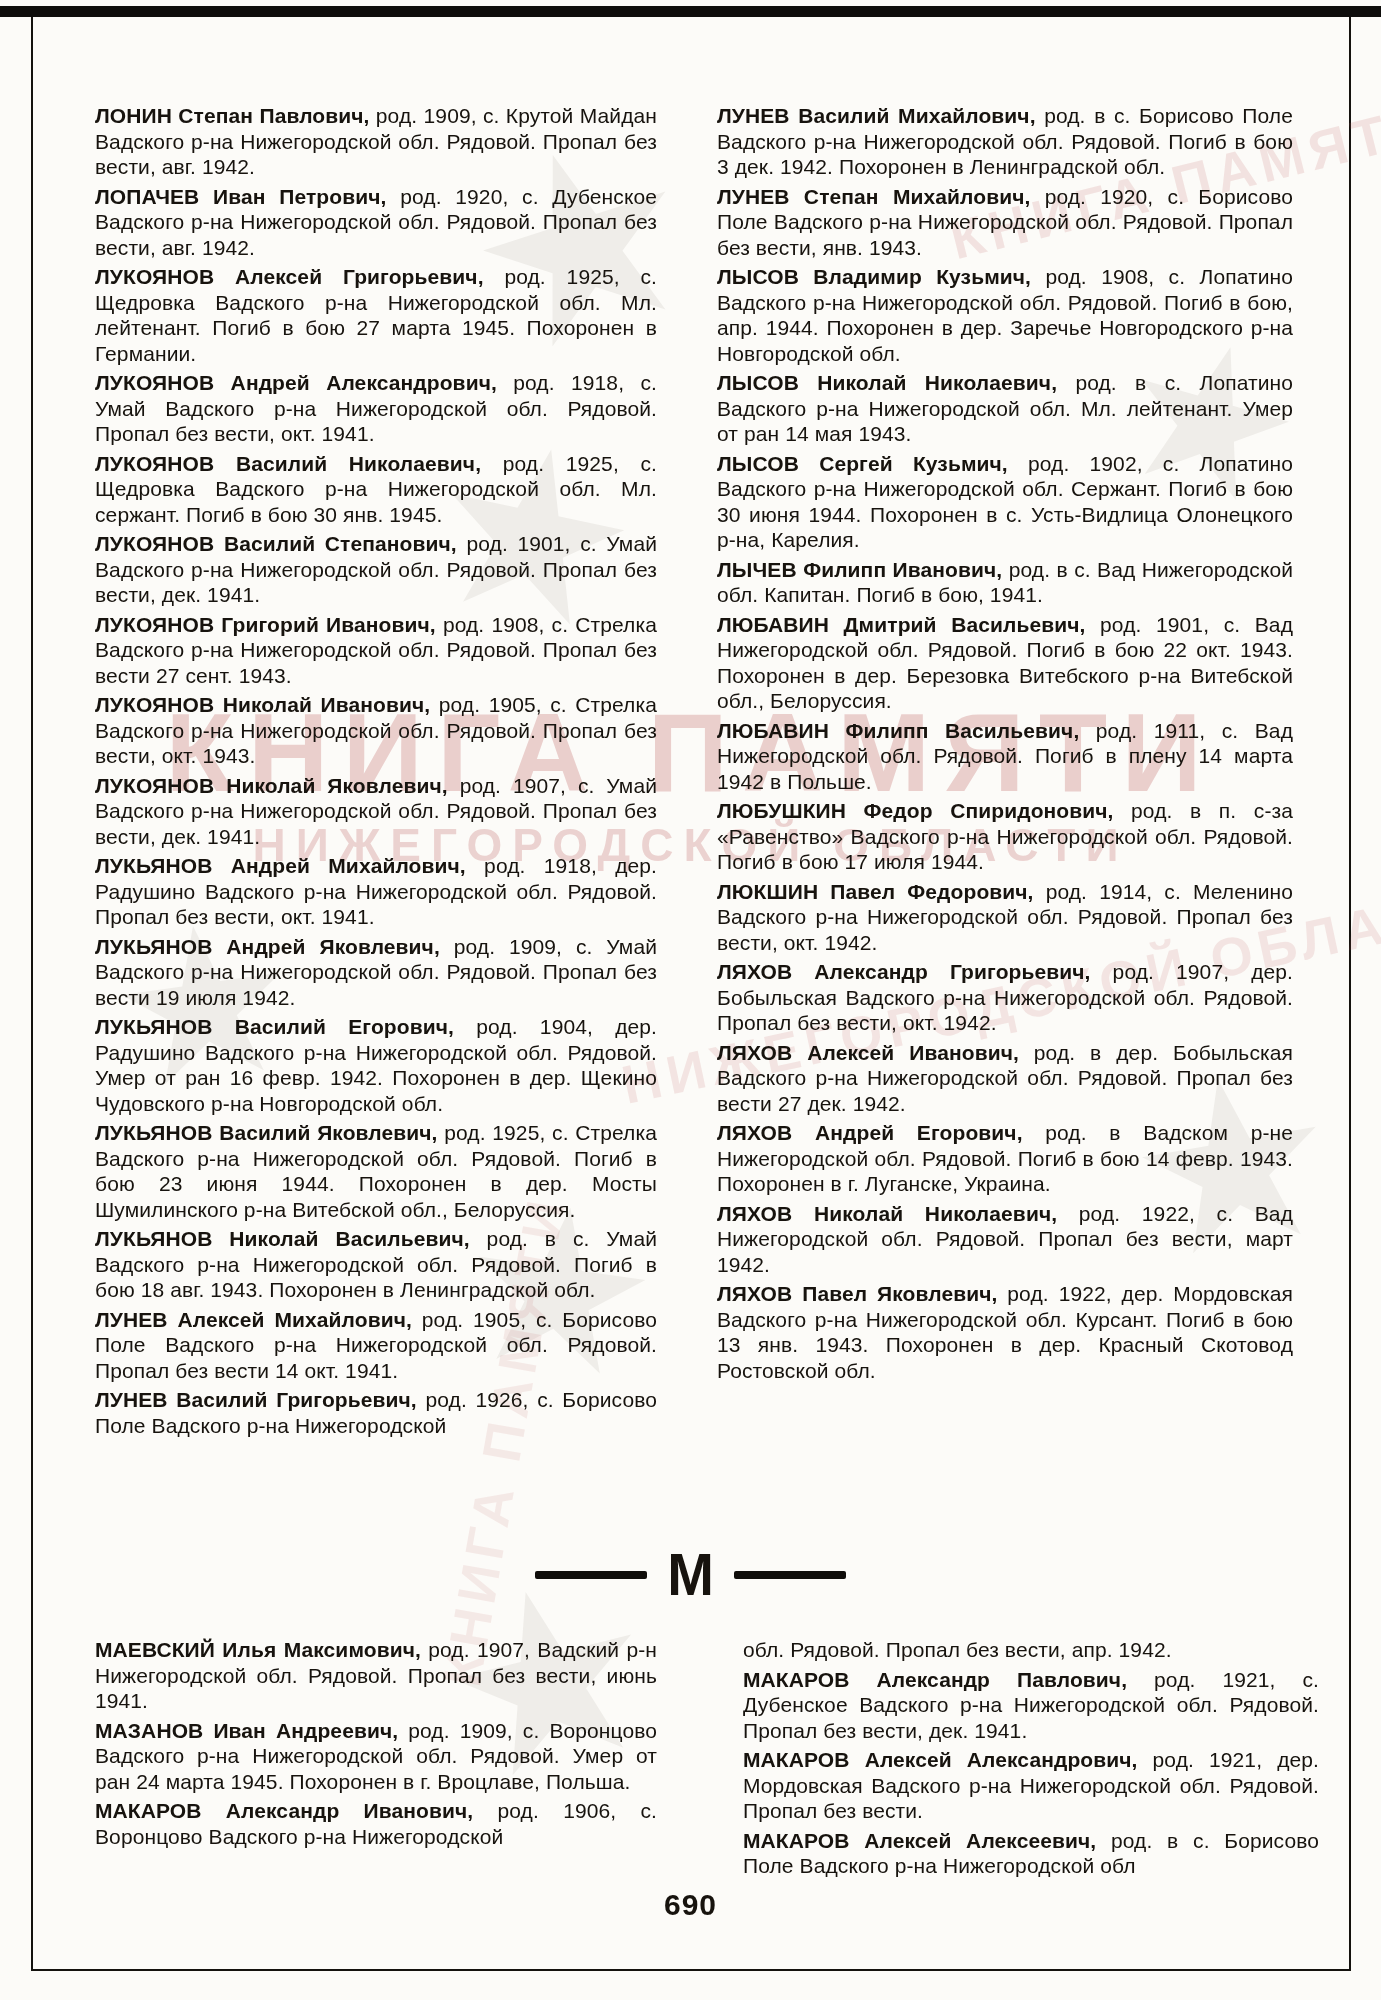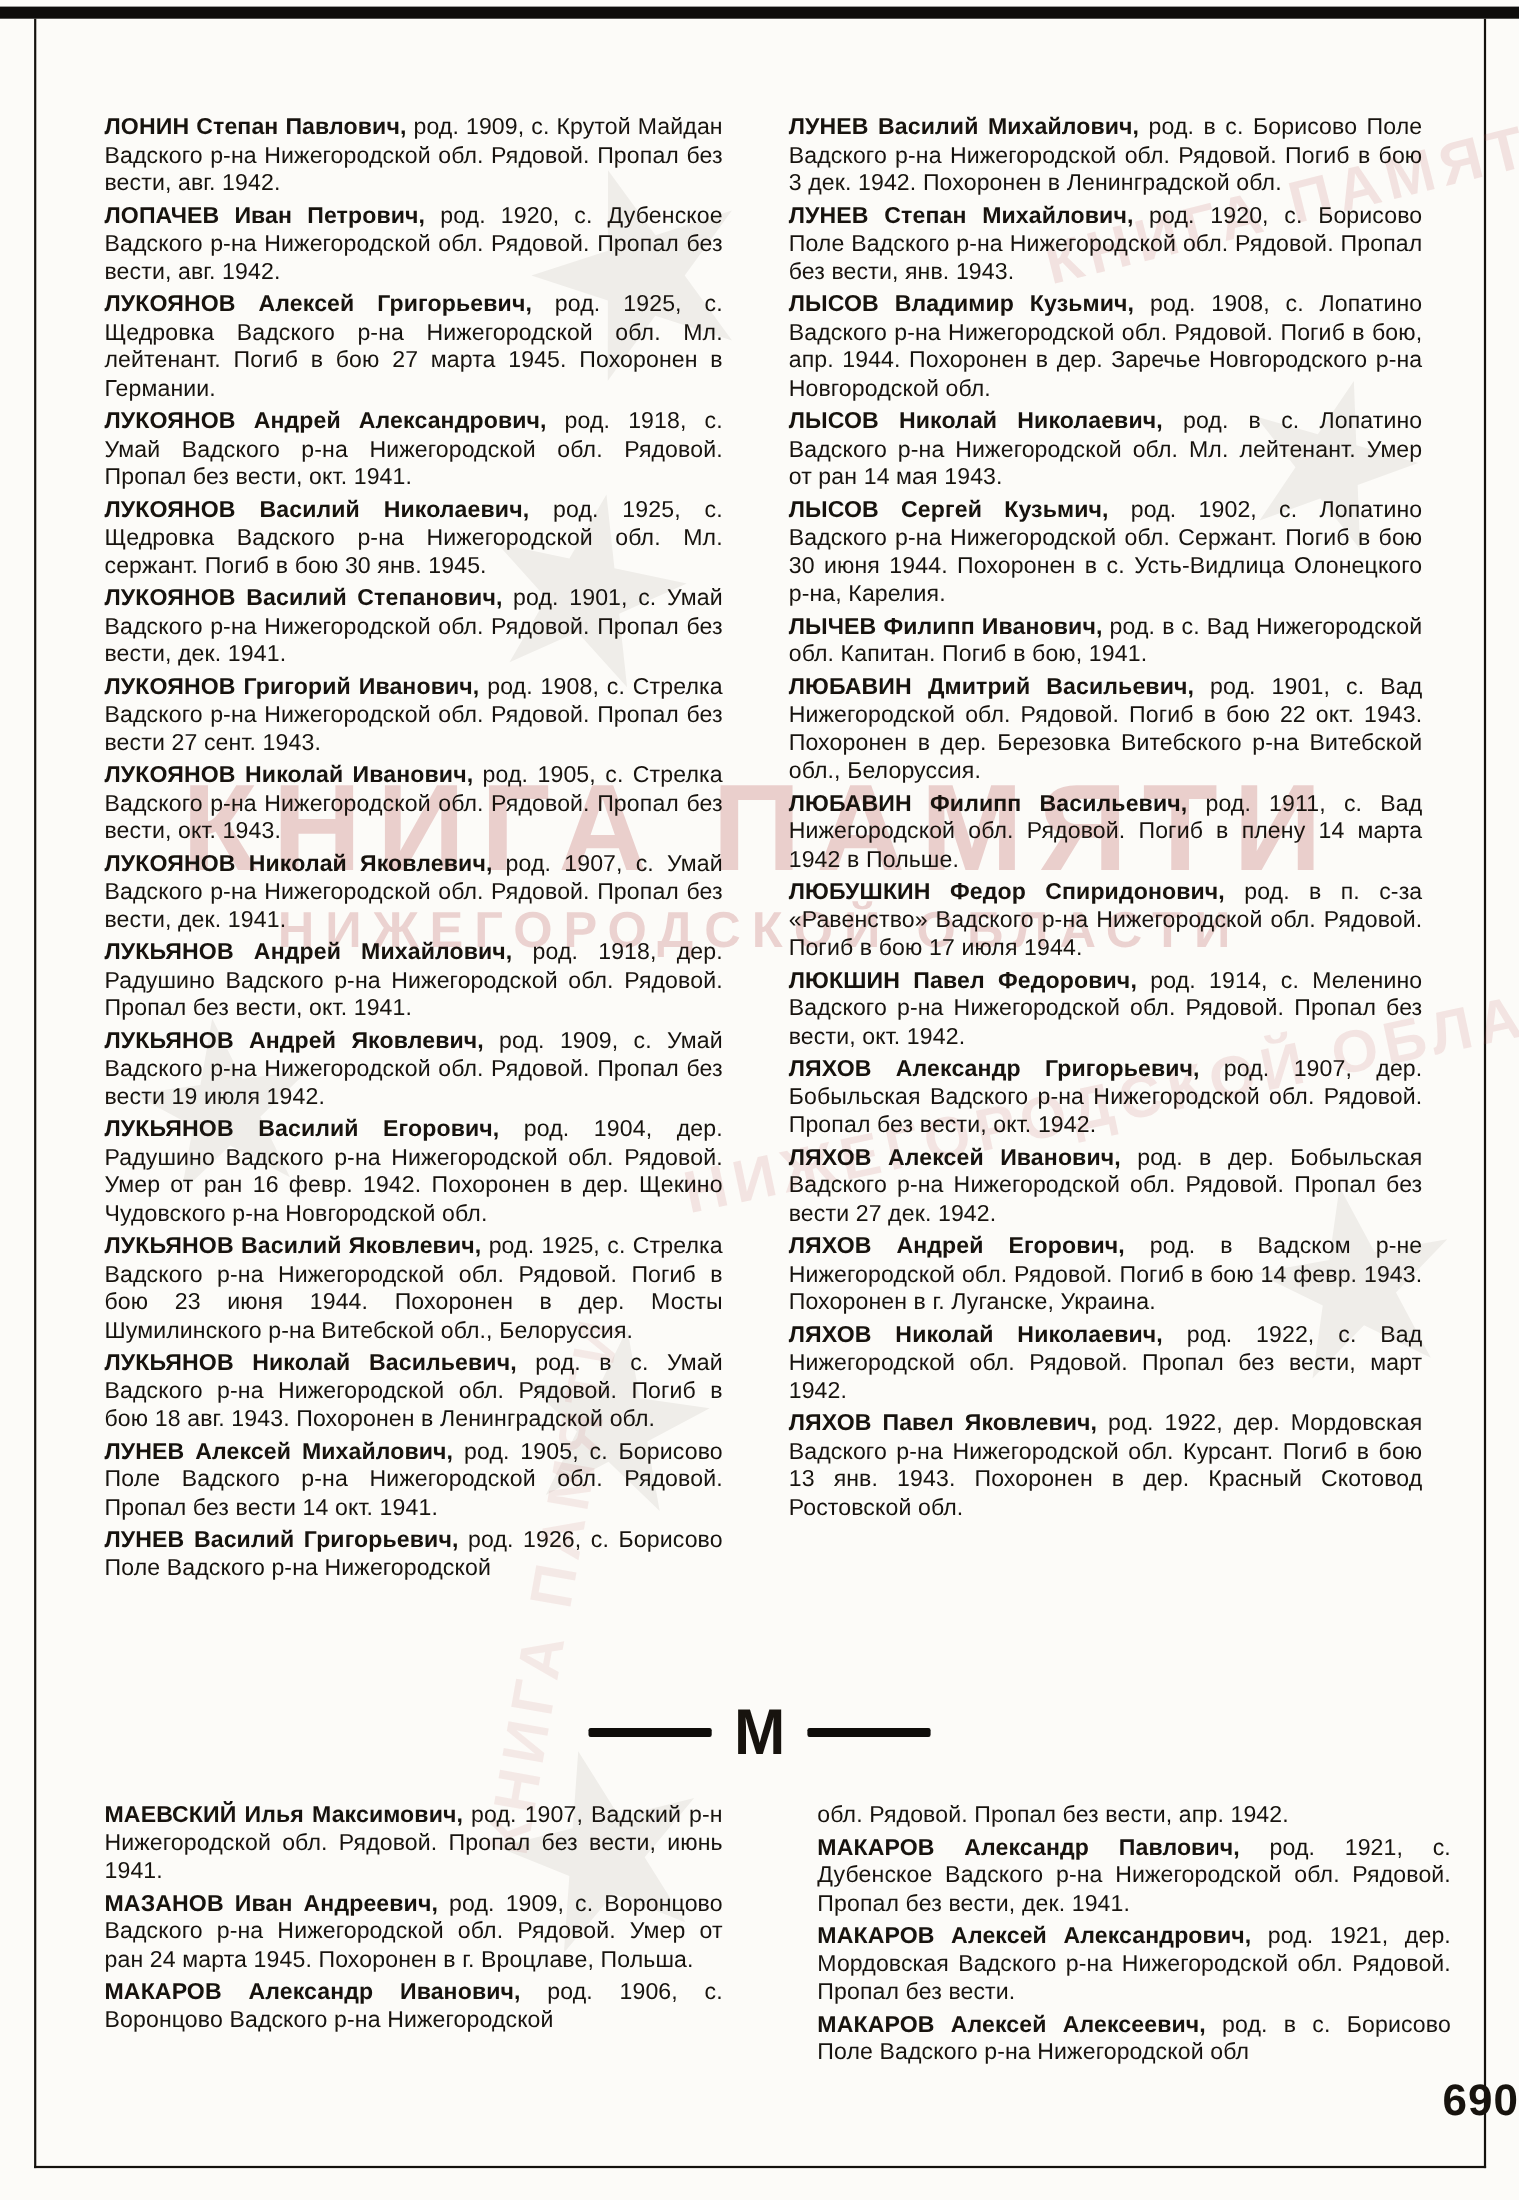--- a/index.html
+++ b/index.html
@@ -81,22 +81,22 @@
     position:absolute;left:0;right:0;top:1543px;height:64px;
     display:flex;align-items:center;justify-content:center;gap:20px;
   }
   .section-dash{width:112px;height:8px;background:#0f0d0a;border-radius:2px;}
   .section-letter{
     font-size:56px;font-weight:bold;line-height:1;
     transform:scaleY(1.05);
   }
   .page-number{
     position:absolute;left:0;right:0;top:1888px;
-    text-align:right;
-    font-size:40px;font-weight:bold;
+    text-align:center;
+    font-size:30px;font-weight:bold;
     letter-spacing:1px;
   }
 </style>
 </head>
 <body>
 
 <div class="scan-page">
 
   <div class="top-bar"></div>
   <div class="frame"></div>

